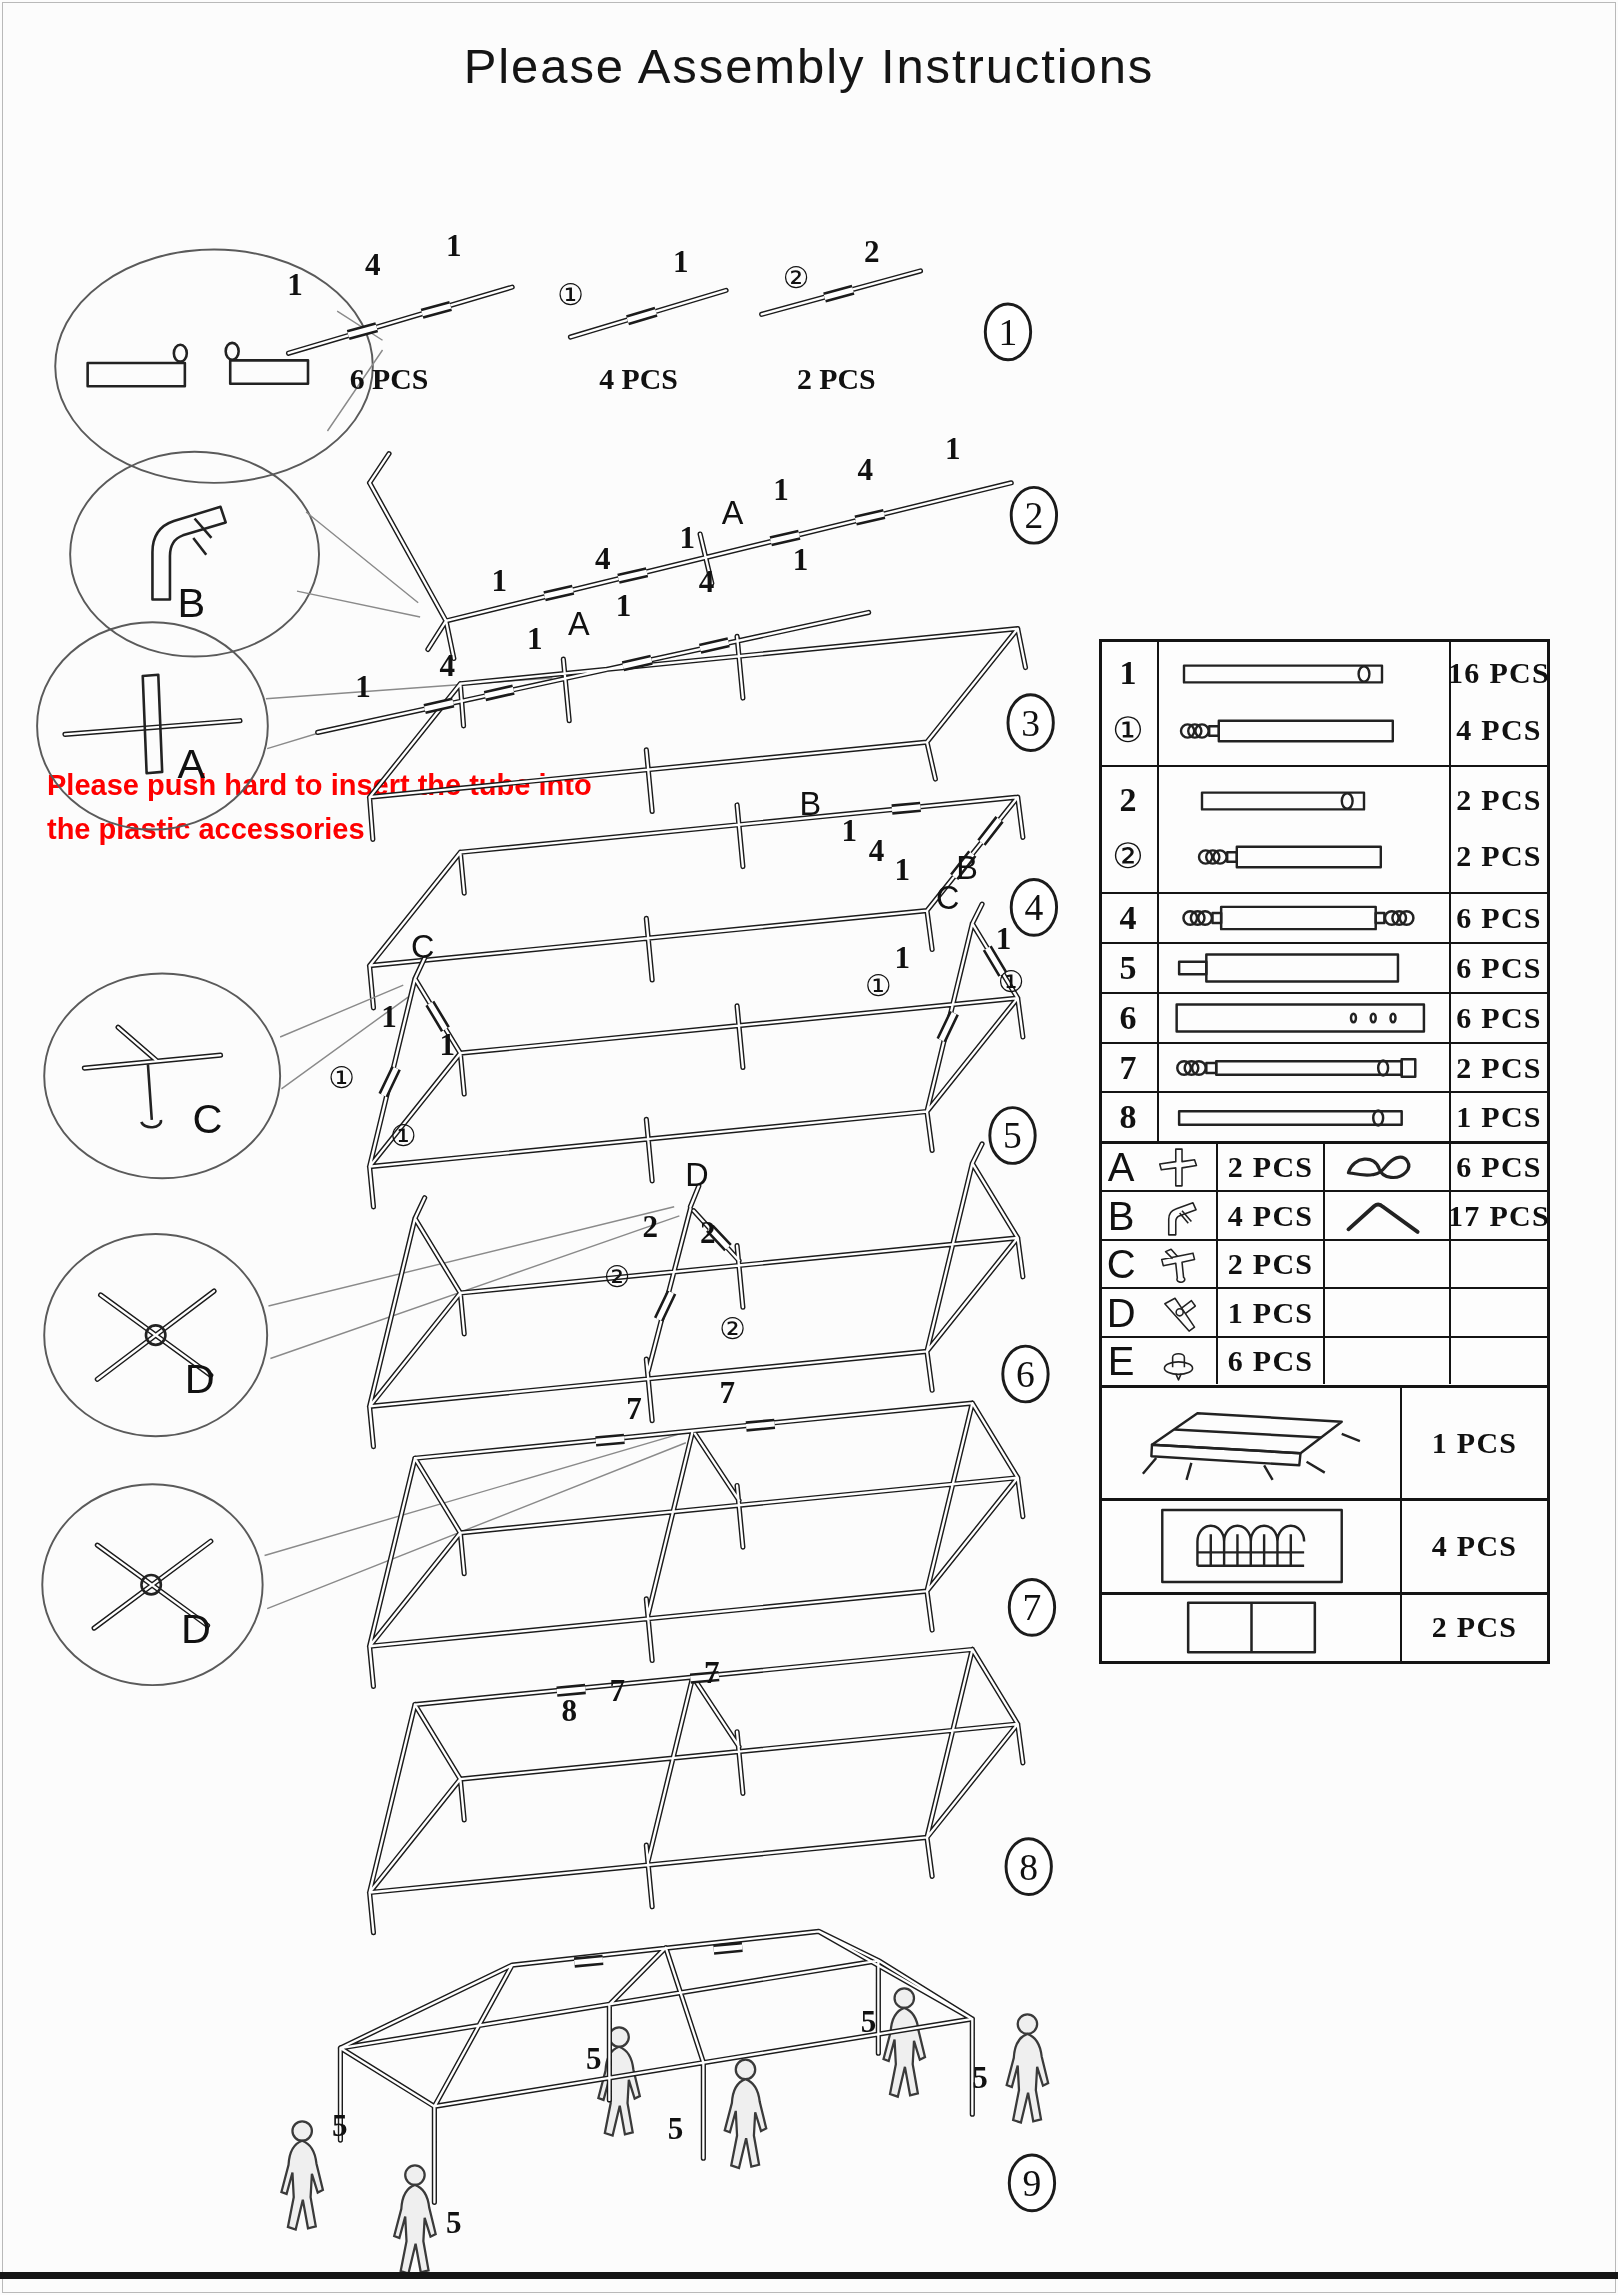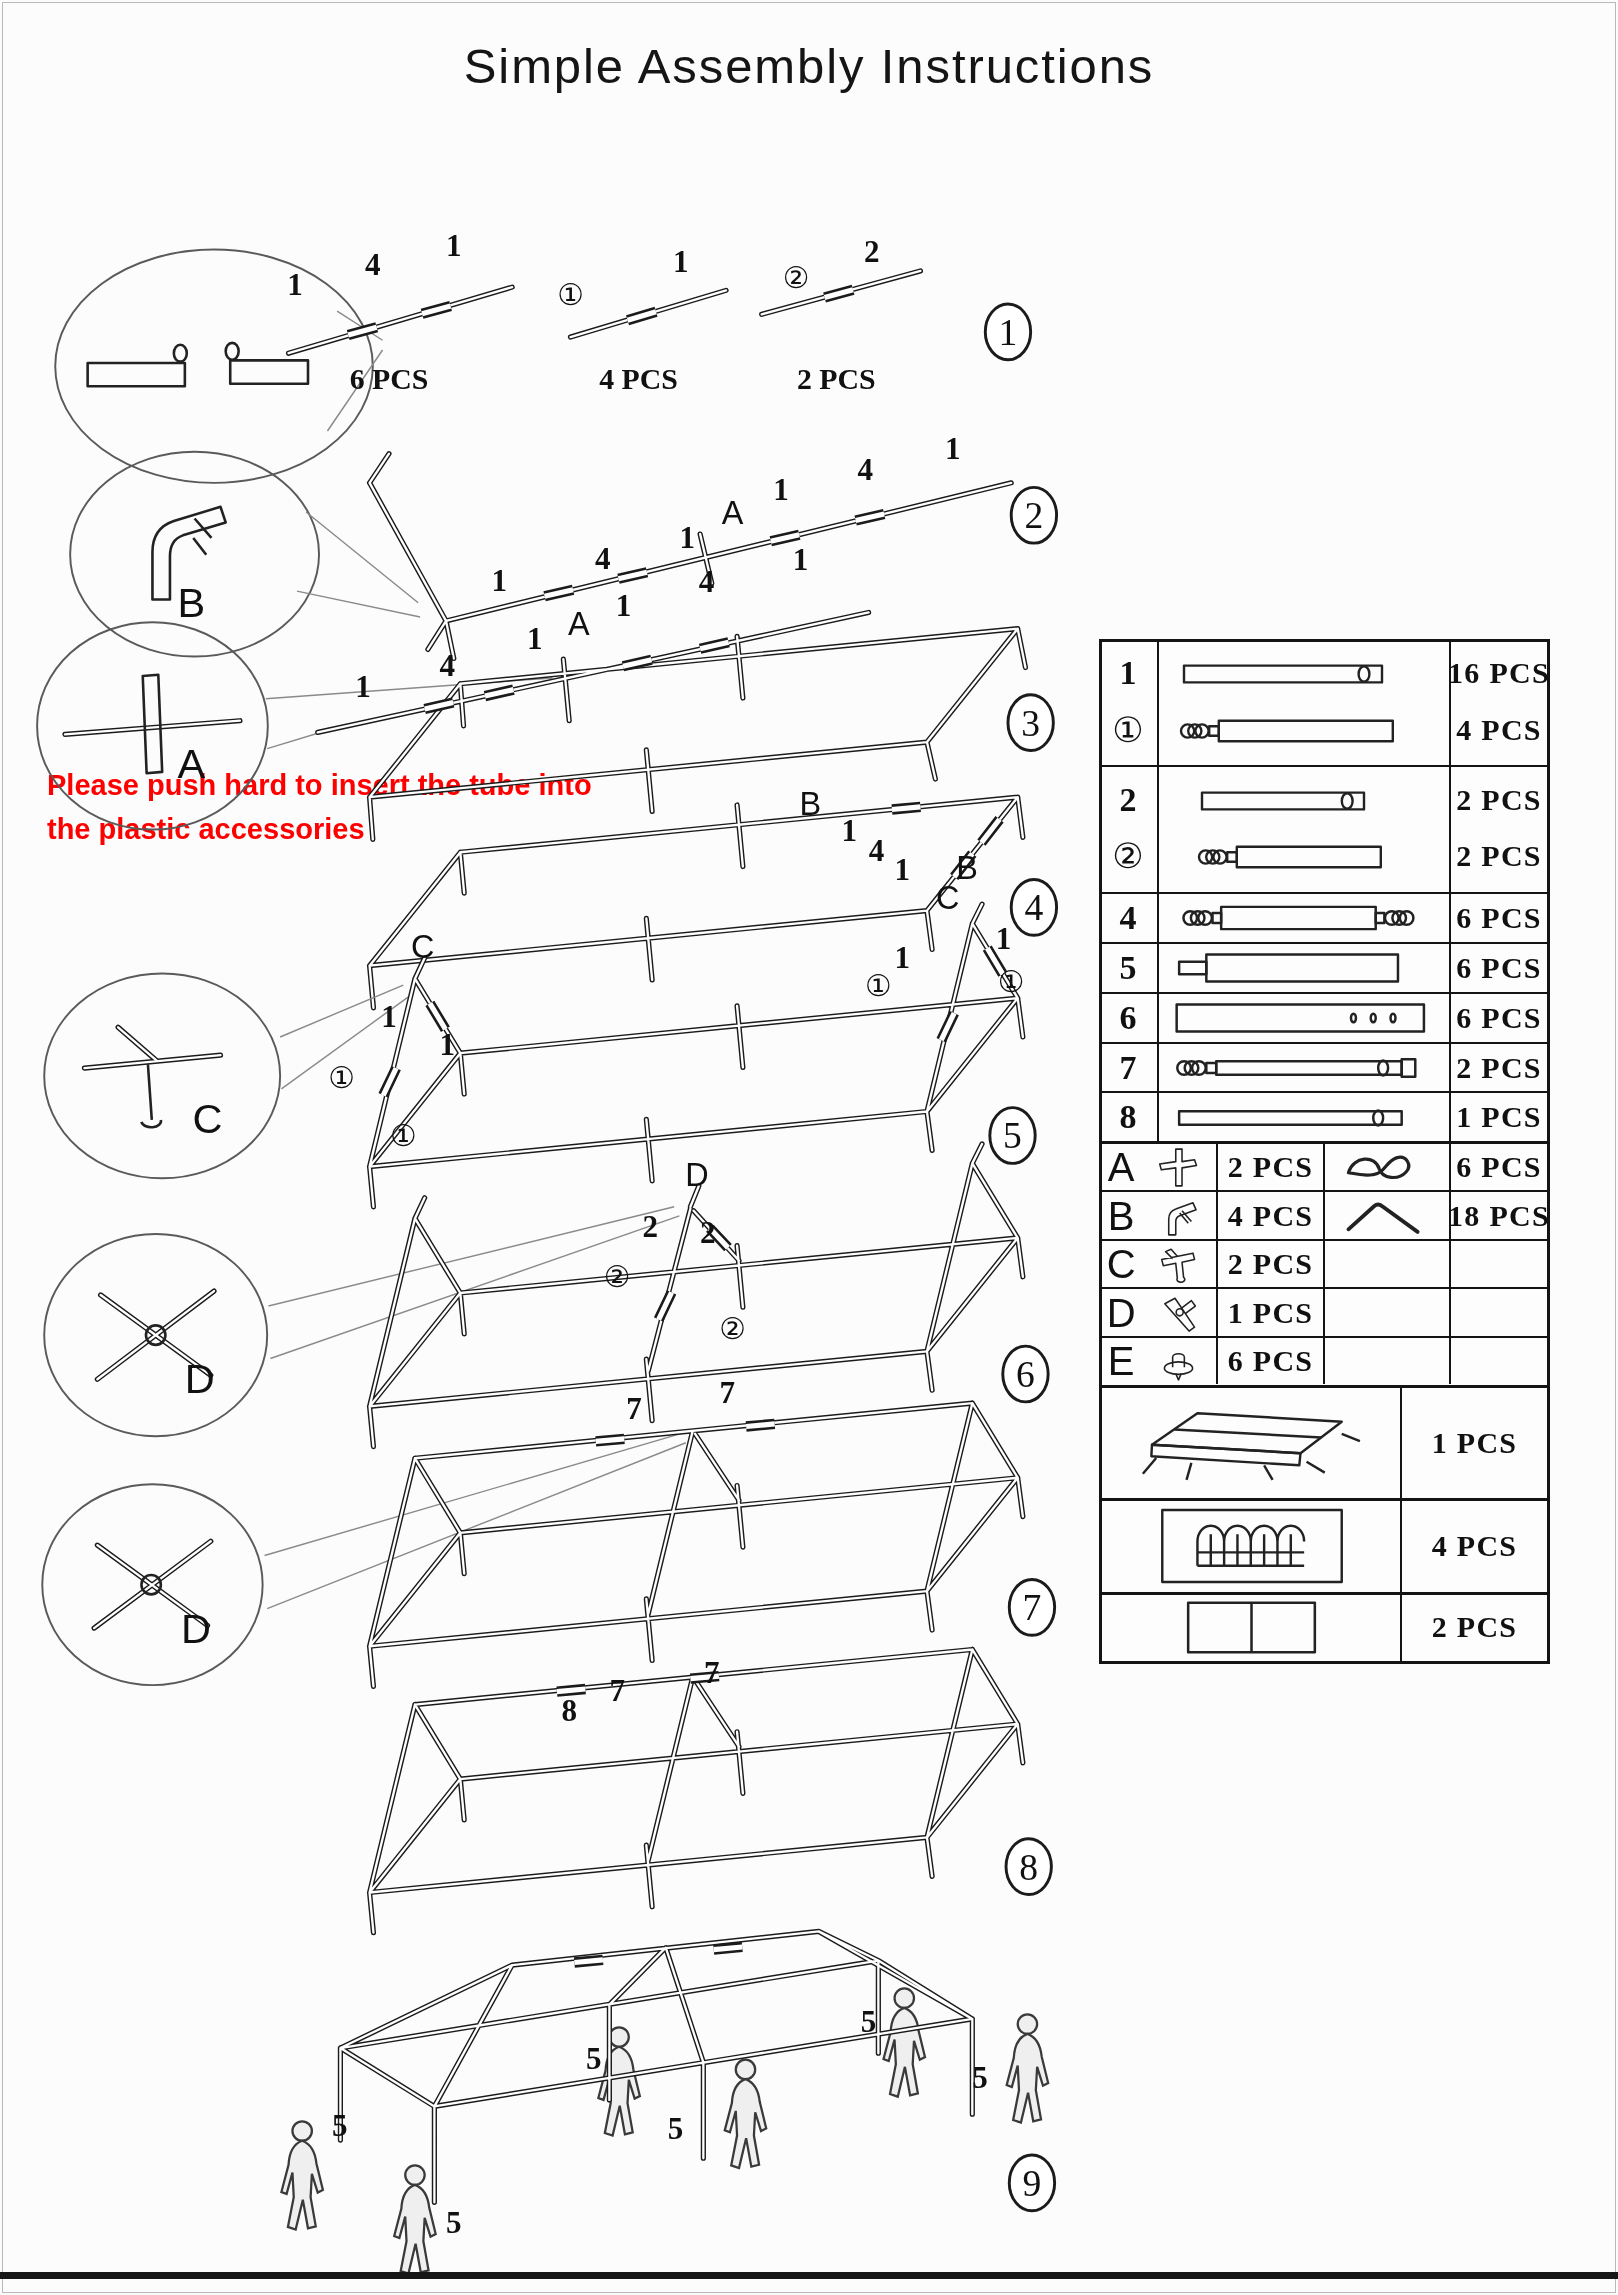--- a/index.html
+++ b/index.html
@@ -37,21 +37,21 @@
   .qty{font:600 30px "Liberation Serif",serif;letter-spacing:1.3px;white-space:nowrap;}
   .letter{font:40px "Liberation Sans",sans-serif;}
   .cell svg{display:block;}
 </style>
 </head>
 <body>
 
 <div id="page">
   <div id="frame"></div>
 
-  <div id="title">Simple Assembly Instructions</div>
+  <div id="title">Please Assembly Instructions</div>
 
   <div id="warning" style="color:#fe0000">
     <div>Please push hard to insert the tube into</div>
     <div>the plastic  accessories</div>
   </div>
 
   <svg class="abs" style="left:0;top:0" width="1618" height="2295" viewBox="0 0 2496 3541">
     <defs>
       <g id="person-def">
         <circle cx="0" cy="-152" r="15"></circle>
@@ -537,21 +537,21 @@
       <svg width="65" height="43" viewBox="0 0 110 110">
           <path class="glyph" d="M30,102 v-40 q0,-20 18,-26 l44,-16 8,18 -42,15 q-10,4 -10,15 v34 z M64,40 l24,28 m-30,-22 l22,26"></path>
         </svg>
     </div>
     <div class="cell qty" style="left:119px;top:554px;width:105px;height:46px">4 PCS</div>
     <div class="cell" style="left:226px;top:554px;width:124px;height:46px">
       <svg width="97" height="41" viewBox="0 0 150 64">
           <path d="M14,52 L54,16 q7,-6 14,1 L122,56" fill="none" stroke="#222" stroke-width="6" stroke-linecap="round"></path>
         </svg>
     </div>
-    <div class="cell qty" style="left:352px;top:554px;width:96px;height:46px">18 PCS</div>
+    <div class="cell qty" style="left:352px;top:554px;width:96px;height:46px">17 PCS</div>
 
     <div class="cell letter" style="left:2.6px;top:602px;width:39px;height:46px">C</div>
     <div class="cell" style="left:43px;top:602px;width:73px;height:46px">
       <svg width="65" height="43" viewBox="0 0 110 110">
           <path class="glyph" d="M12,42 L92,26 L96,42 L64,49 L68,88 a10,7 0 1 1 -16,2 L48,52 L16,58 z M40,40 L22,22 l14,-6 16,18"></path>
         </svg>
     </div>
     <div class="cell qty" style="left:119px;top:602px;width:105px;height:46px">2 PCS</div>
 
     <div class="cell letter" style="left:2.6px;top:651px;width:39px;height:46px">D</div>

